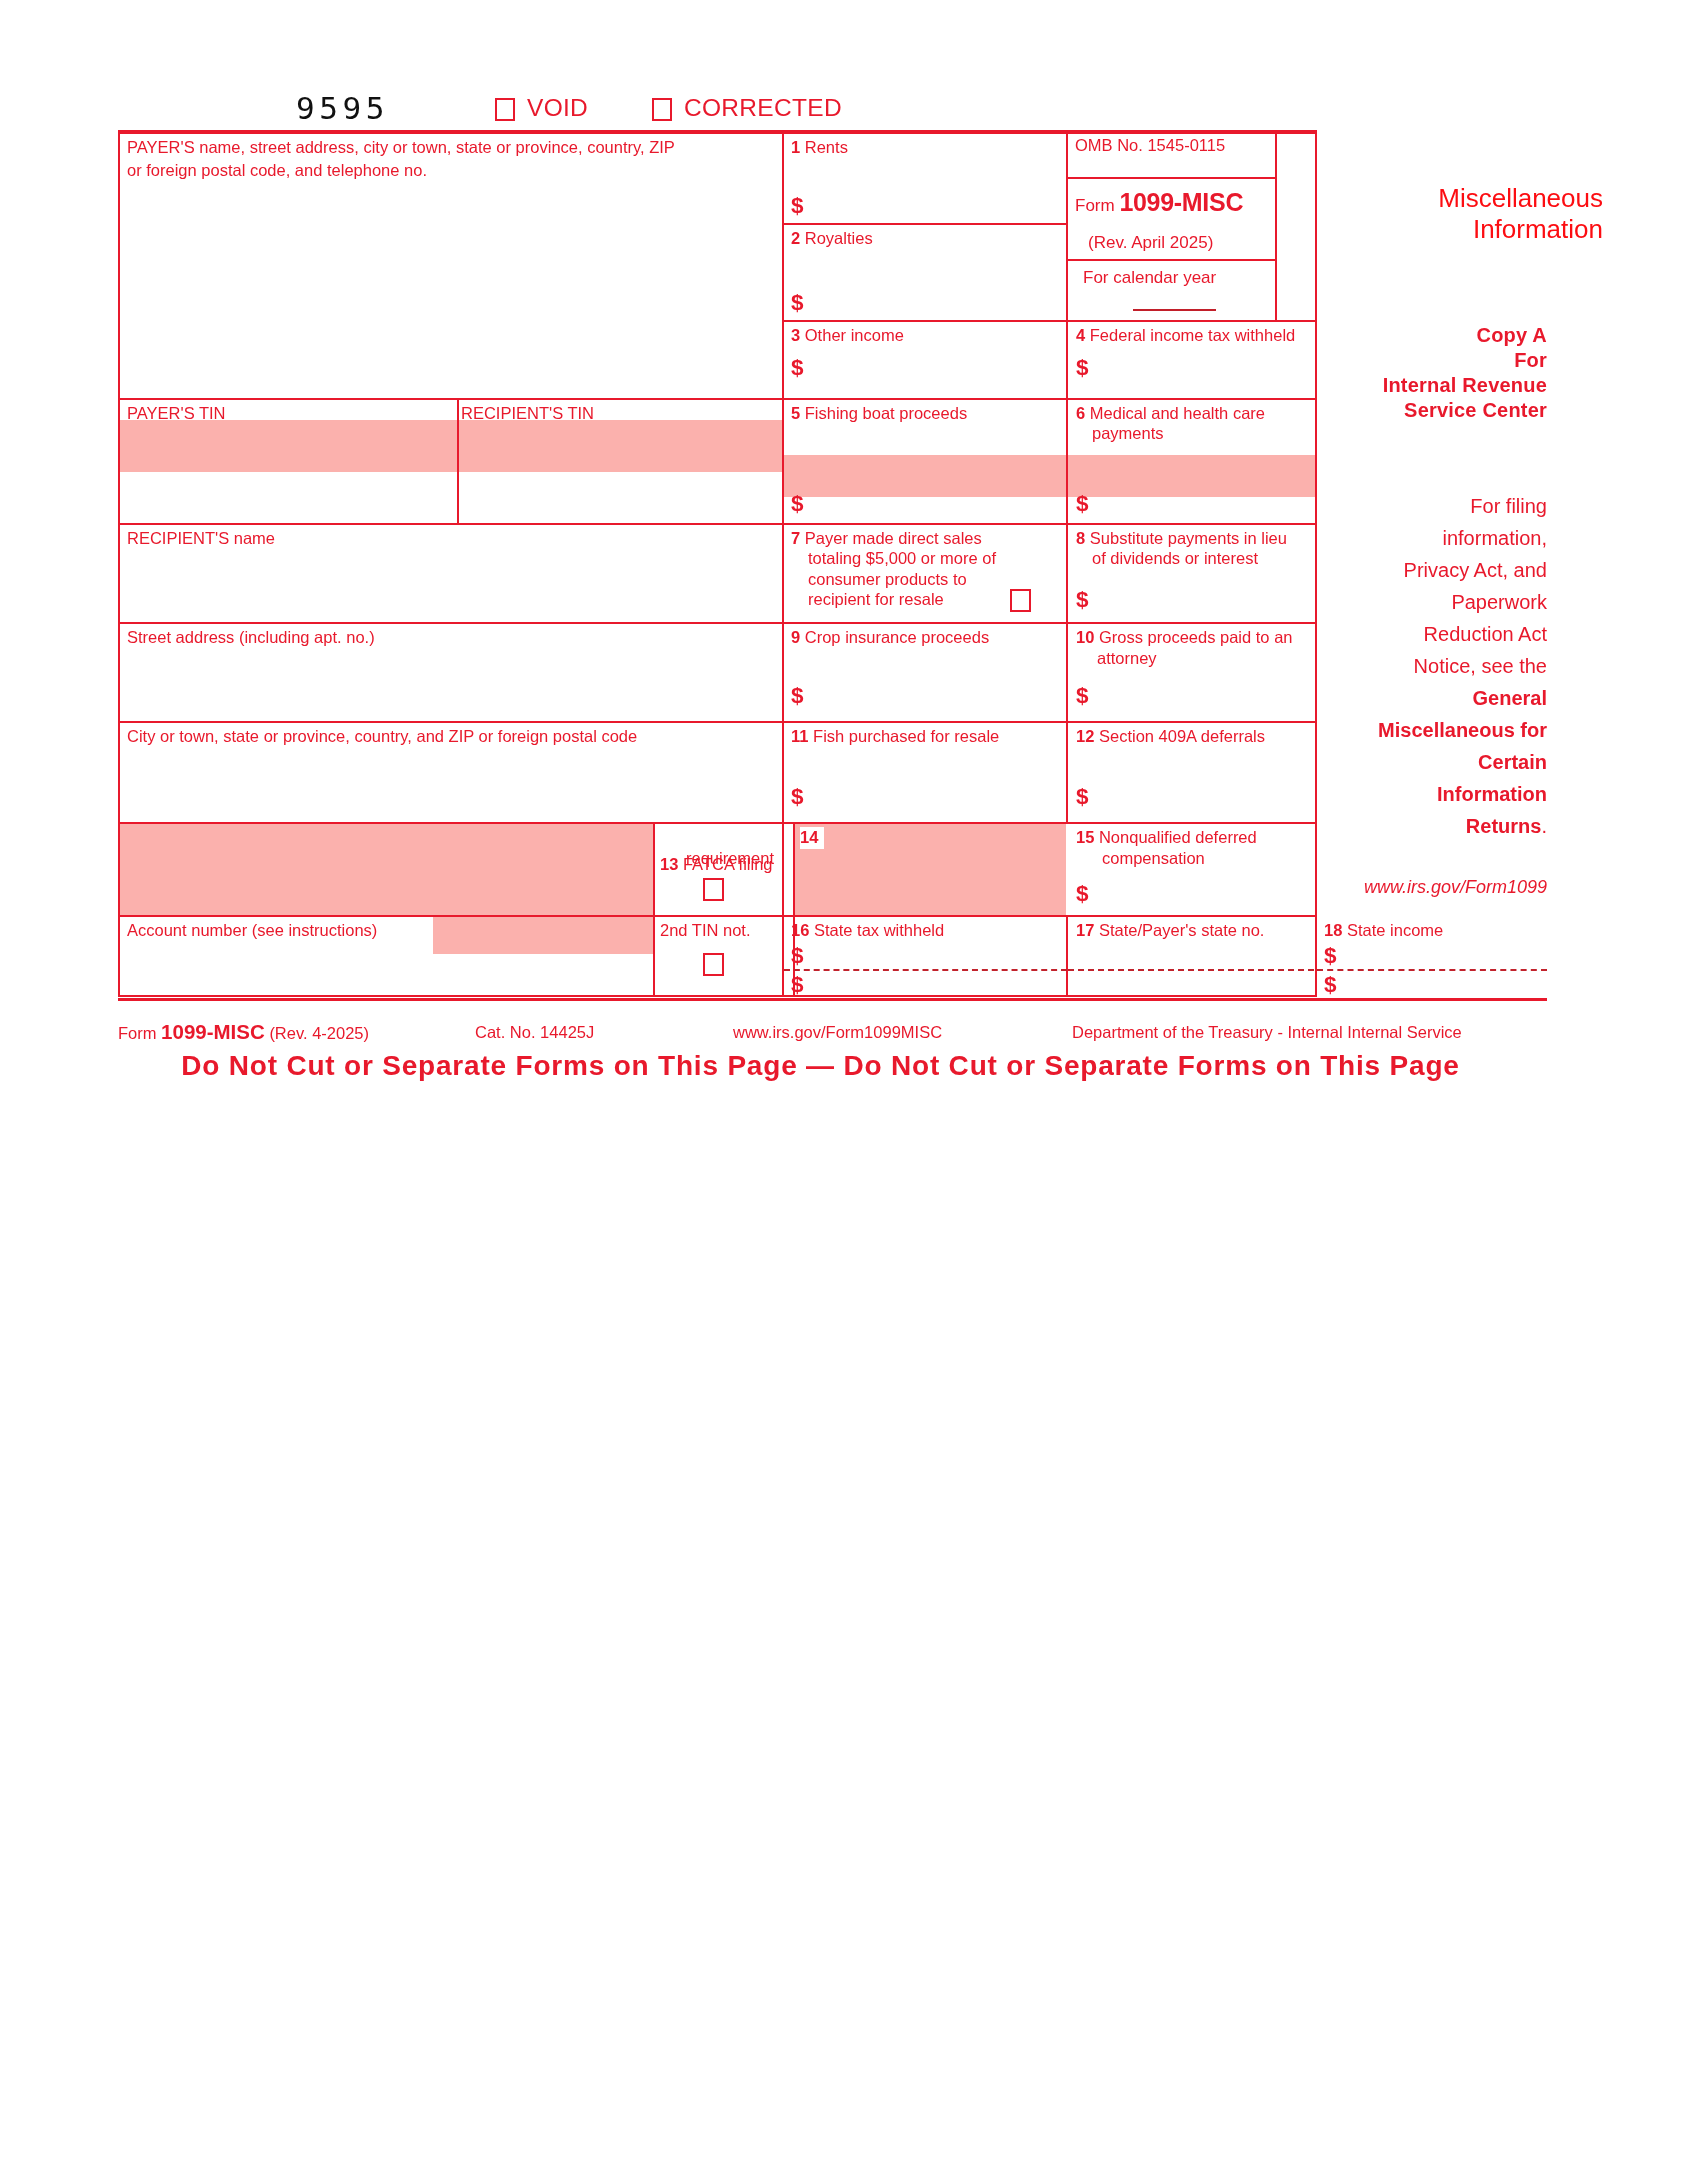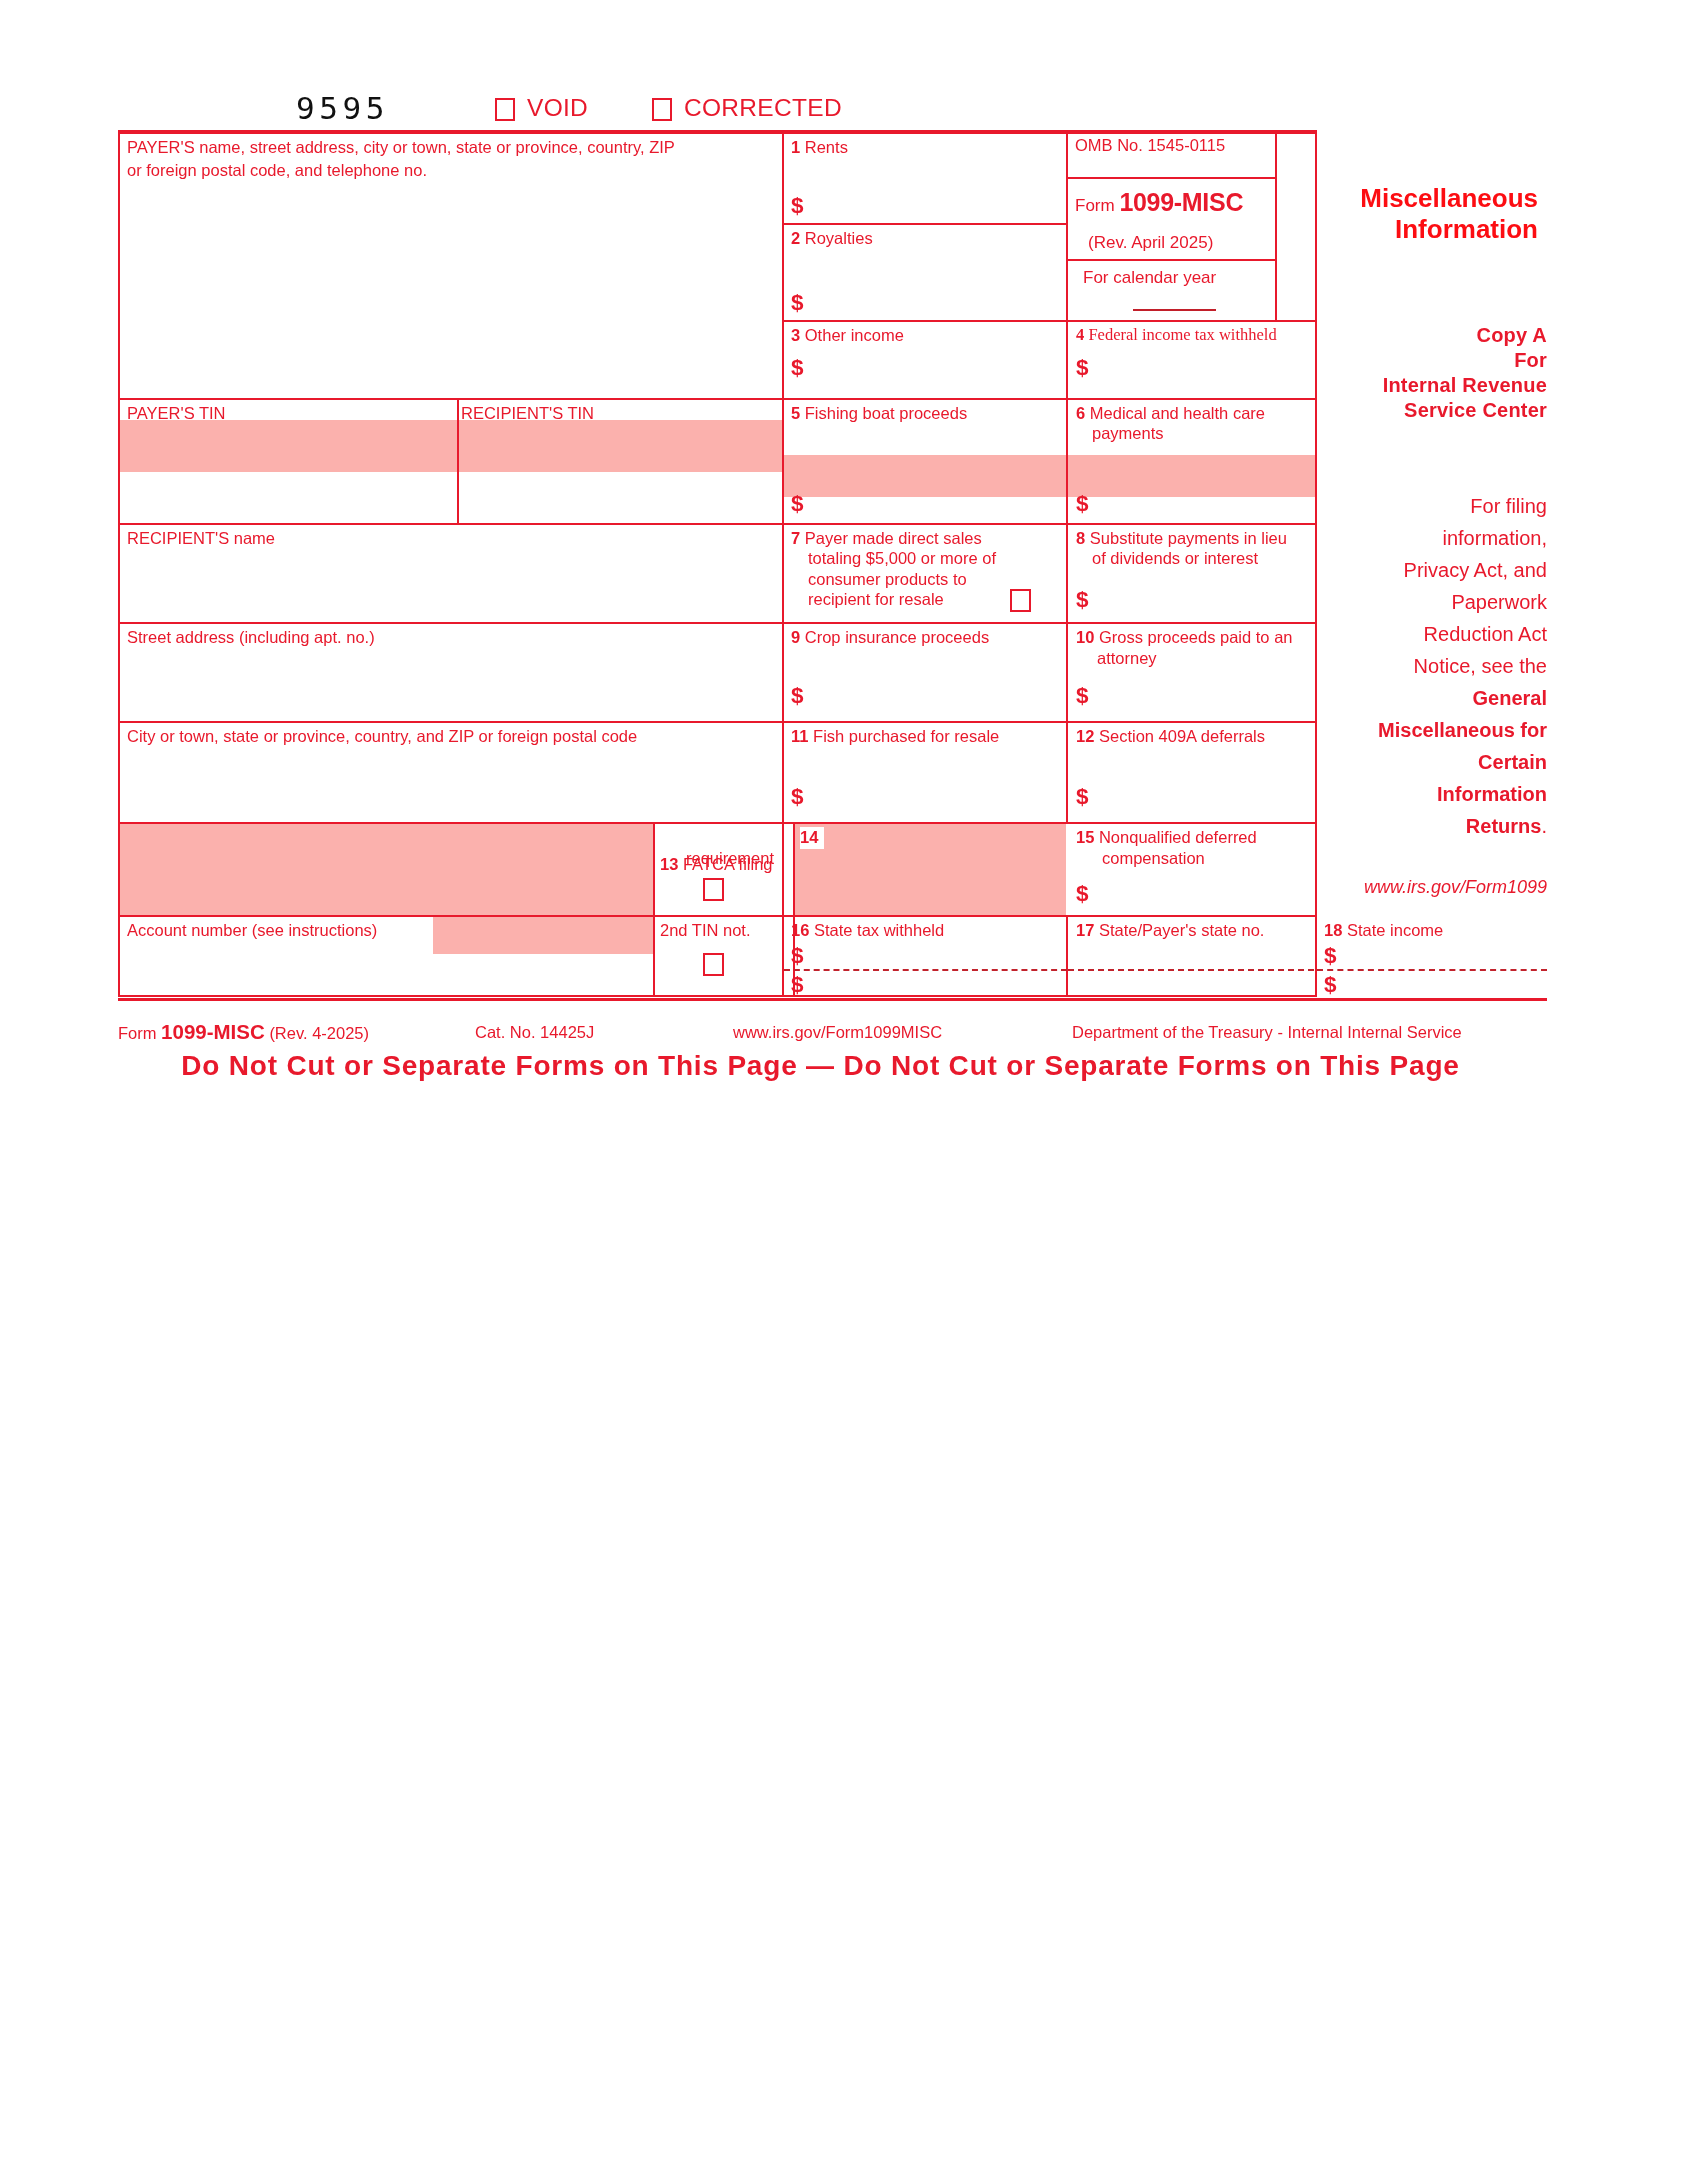--- a/index.html
+++ b/index.html
@@ -81,23 +81,23 @@
   
   #omb-text { left: 1075px; top: 135px; font-size: 16.5px; line-height: 20.5px; }
   #form-1099-line { left: 1075px; top: 189px; font-size: 17px; line-height: 26.5px; white-space: nowrap; }
   #form-1099-line .big { font-size: 25px; font-weight: bold; letter-spacing: -0.3px; }
   #rev-line { left: 1088px; top: 232px; font-size: 17px; line-height: 21px; }
   #calyear-line { left: 1083px; top: 267px; font-size: 17px; line-height: 21px; }
   #calyear-underline { left: 1133px; top: 309px; width: 83px; height: 2px; background: #c21f2a; }
 
   
   #misc-title {
-    left: 1313px; top: 183px; width: 225px;
+    left: 1378px; top: 183px; width: 225px;
     text-align: right;
-    font-size: 26px; line-height: 31px; font-weight: bold;
+    font-size: 26px; line-height: 31px; font-weight: normal;
     color: #fc0d12;
   }
   #copya-block {
     left: 1270px; top: 323px; width: 277px;
     text-align: right;
     font-size: 20px; line-height: 25px;
   }
   #copya-block .l1 { font-weight: bold; letter-spacing: 0.2px; }
   #filing-block {
     left: 1270px; top: 490px; width: 277px;
@@ -266,21 +266,21 @@
     <span>Royalties</span>
   </div>
   <div class="dollar" style="left:791px; top:292px;">$</div>
 
   <div class="cell-label" style="left:791px; top:325px;">
     <span class="boxnum">3</span>
     <span>Other income</span>
   </div>
   <div class="dollar" style="left:791px; top:357px;">$</div>
 
-  <div class="cell-label" style="left:1076px; top:325px;font-family:Liberation Serif, serif;">
+  <div class="cell-label" style="left:1076px; top:325px;">
     <span class="boxnum">4</span>
     <span>Federal income tax withheld</span>
   </div>
   <div class="dollar" style="left:1076px; top:357px;">$</div>
 
   <div class="cell-label" style="left:791px; top:403px;">
     <span class="boxnum">5</span>
     <span>Fishing boat proceeds</span>
   </div>
   <div class="dollar" style="left:791px; top:493px;">$</div>

